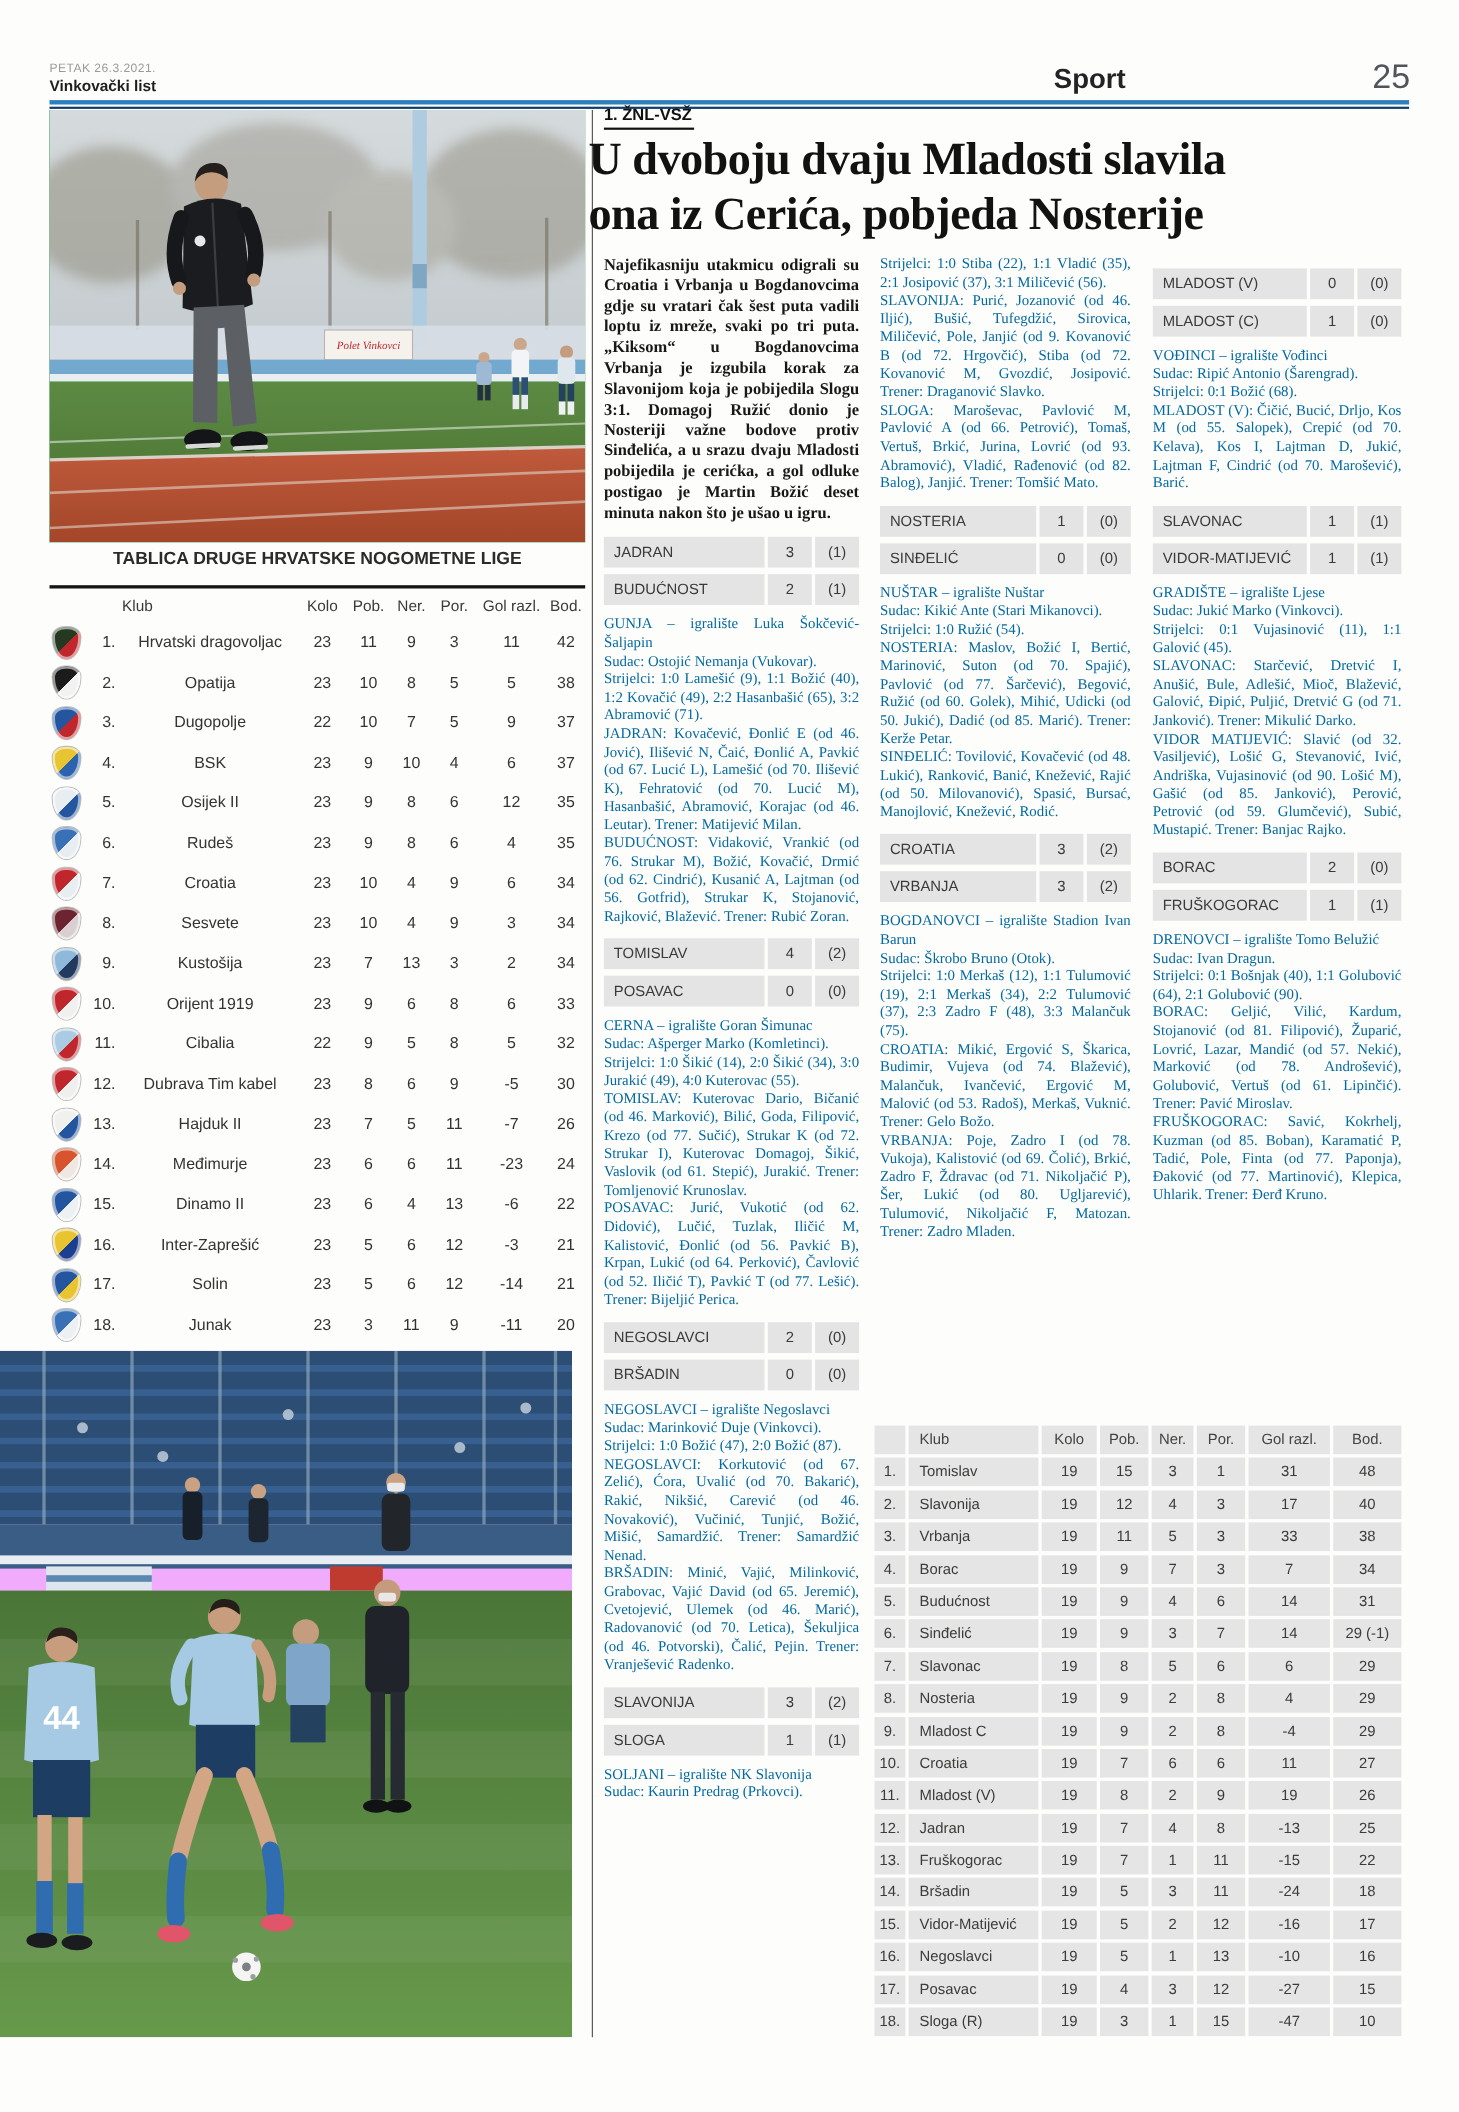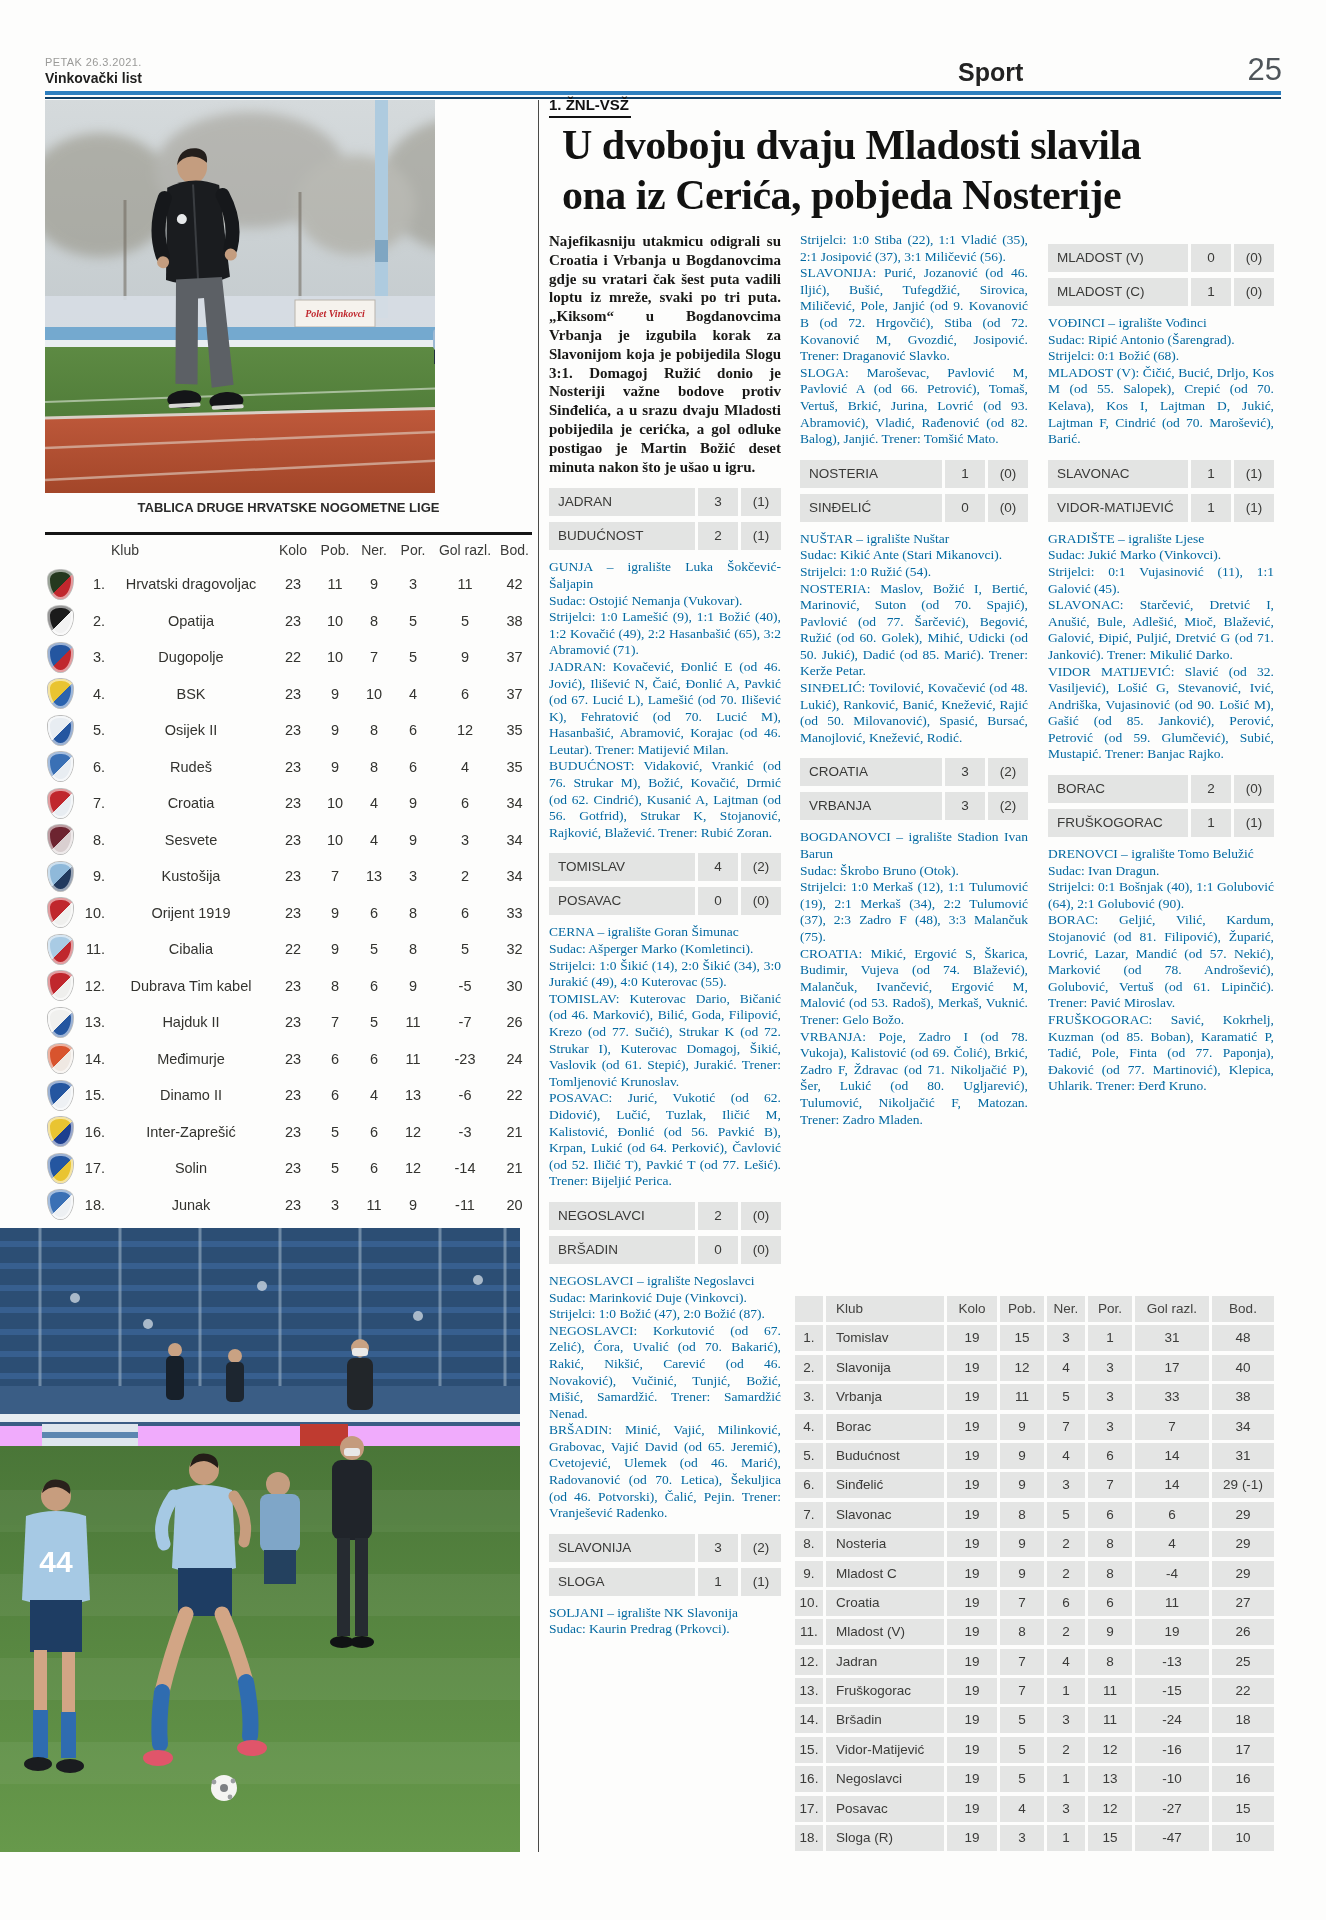--- a/index.html
+++ b/index.html
@@ -12,44 +12,44 @@
            font-size:14px;font-weight:bold;color:#1f1f1e;}
   .hdr-section{position:absolute;left:958px;top:58px;font-family:"Liberation Sans",sans-serif;
                font-size:25px;font-weight:bold;color:#232323;}
   .hdr-pagenum{position:absolute;right:44px;top:52px;font-family:"Liberation Sans",sans-serif;
                font-size:31px;color:#4f555a;}
   .rule-blue-1{position:absolute;left:45px;top:91px;width:1236px;height:4px;background:#2e7fbf;}
   .rule-blue-2{position:absolute;left:45px;top:97px;width:1236px;height:2px;background:#0f3f66;}
   
   .vdiv{position:absolute;left:538px;top:100px;width:1px;height:1752px;background:#4a4a48;}
   
-  .photo-top{position:absolute;left:45px;top:100px;width:390px;height:393px;overflow:hidden;background:#15803d;font-weight:bold;}
+  .photo-top{position:absolute;left:45px;top:100px;width:487px;height:393px;overflow:hidden;background:#15803d;}
   .photo-bottom{position:absolute;left:0px;top:1228px;width:520px;height:624px;overflow:hidden;background:#f0abfc;}
   .photo-top svg,.photo-bottom svg{display:block;}
   
   .lt-title{position:absolute;left:45px;top:500px;width:487px;text-align:center;
-            font-family:"Liberation Sans",sans-serif;font-size:13px;font-weight:bold;color:#2b2b2a;}
+            font-family:"Liberation Sans",sans-serif;font-size:16px;font-weight:bold;color:#2b2b2a;}
   .lt-rule{position:absolute;left:45px;top:532px;width:487px;height:3px;background:#151515;}
   .lt-head{position:absolute;left:45px;top:542px;width:487px;display:grid;
            grid-template-columns:36px 30px 160px 44px 40px 38px 40px 64px 35px;
            font-family:"Liberation Sans",sans-serif;font-size:14px;color:#3a3a38;}
   .lt-head span{text-align:center;}
   .lt-head .h-klub{text-align:left;}
   .lt-rows{position:absolute;left:45px;top:566px;width:487px;}
   .lt-row{display:grid;grid-template-columns:36px 30px 160px 44px 40px 38px 40px 64px 35px;
           align-items:center;height:36.5px;font-family:"Liberation Sans",sans-serif;font-size:14.5px;color:#33332f;}
   .crest{width:25px;height:29px;margin-left:3px;display:inline-block;
          border-radius:45% 45% 50% 50% / 30% 30% 66% 66%;box-shadow:inset 0 0 0 2px rgba(255,255,255,.55), 0 0 0 1px rgba(0,0,0,.25);}
   .lt-rank{text-align:right;padding-right:6px;}
   .lt-name{text-align:center;}
   .lt-num{text-align:center;}
   
   .kicker{position:absolute;left:549px;top:96px;font-family:"Liberation Sans",sans-serif;
           font-size:15px;font-weight:bold;color:#111;border-bottom:2px solid #111;padding:0 2px 3px 0;text-align:center;}
-  .headline{position:absolute;left:562px;top:120px;width:732px;font-family:"Liberation Serif",serif;
+  .headline{position:absolute;left:535px;top:120px;width:732px;font-family:"Liberation Serif",serif;
             font-size:42px;line-height:50px;font-weight:bold;color:#121211;letter-spacing:-.5px;}
   .art-col{position:absolute;top:232px;text-align:justify;}
   #art-col-1{left:549px;width:232px;}
   #art-col-2{left:800px;width:228px;}
   #art-col-3{left:1048px;width:226px;}
   .lead{font-size:15px;line-height:18.8px;font-weight:bold;margin:0;color:#181816;}
   .bp{font-size:13.5px;line-height:16.6px;margin:0;color:#0369a1;}
   .scorebox{margin:12px 0 9px 0;display:flex;flex-direction:column;gap:6px;}
   .score-row{display:grid;grid-template-columns:1fr 40px 40px;gap:3px;height:28px;}
   .score-row span{background:#e3e4e3;line-height:28px;font-family:"Liberation Sans",sans-serif;

